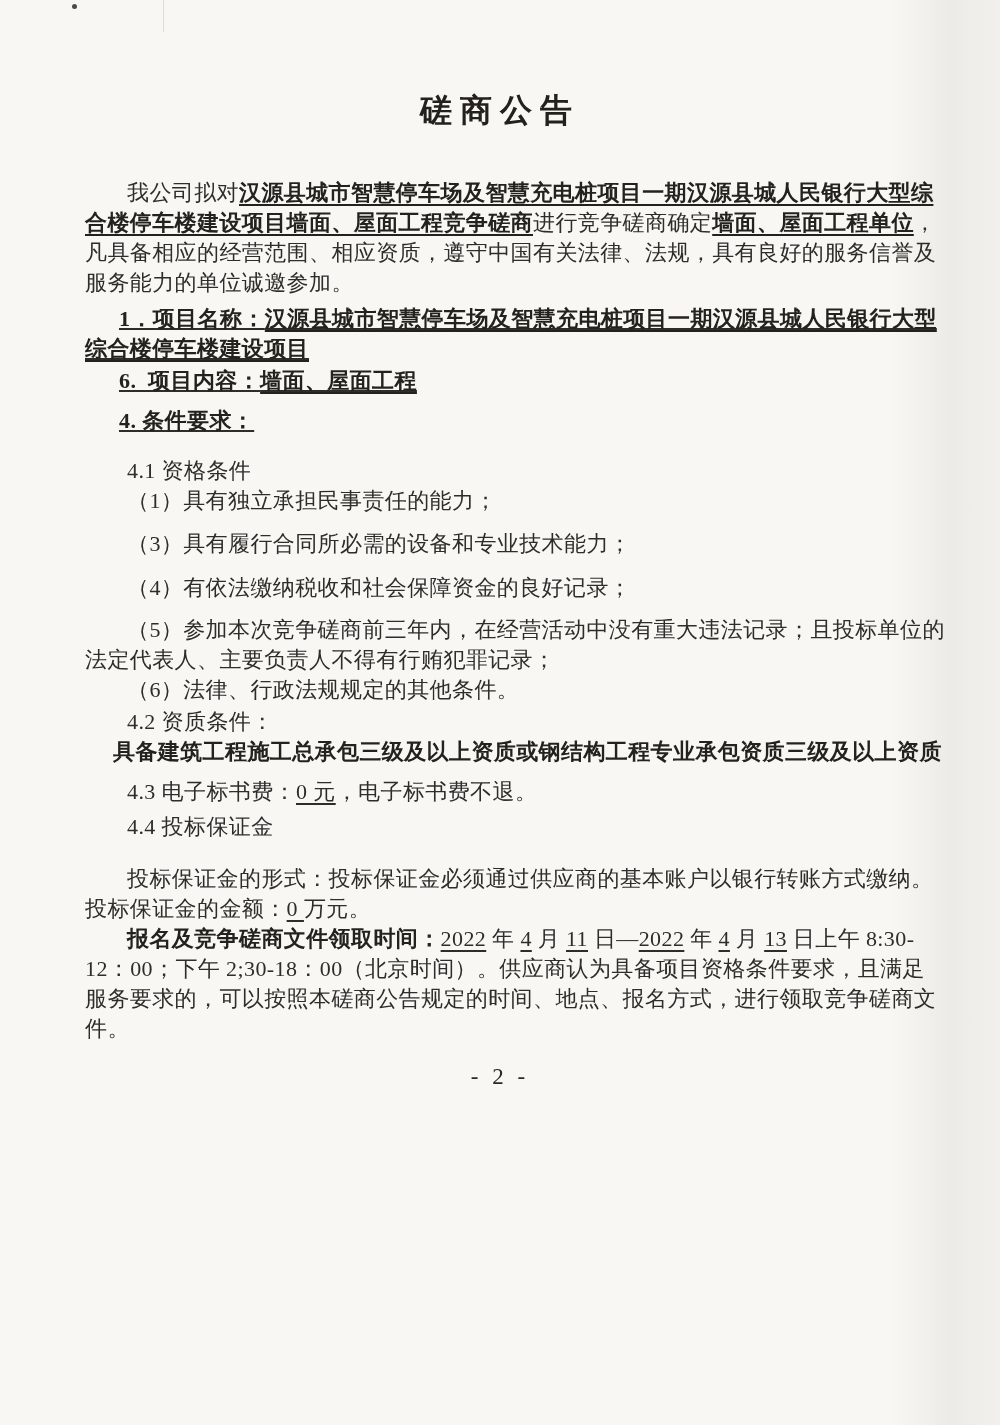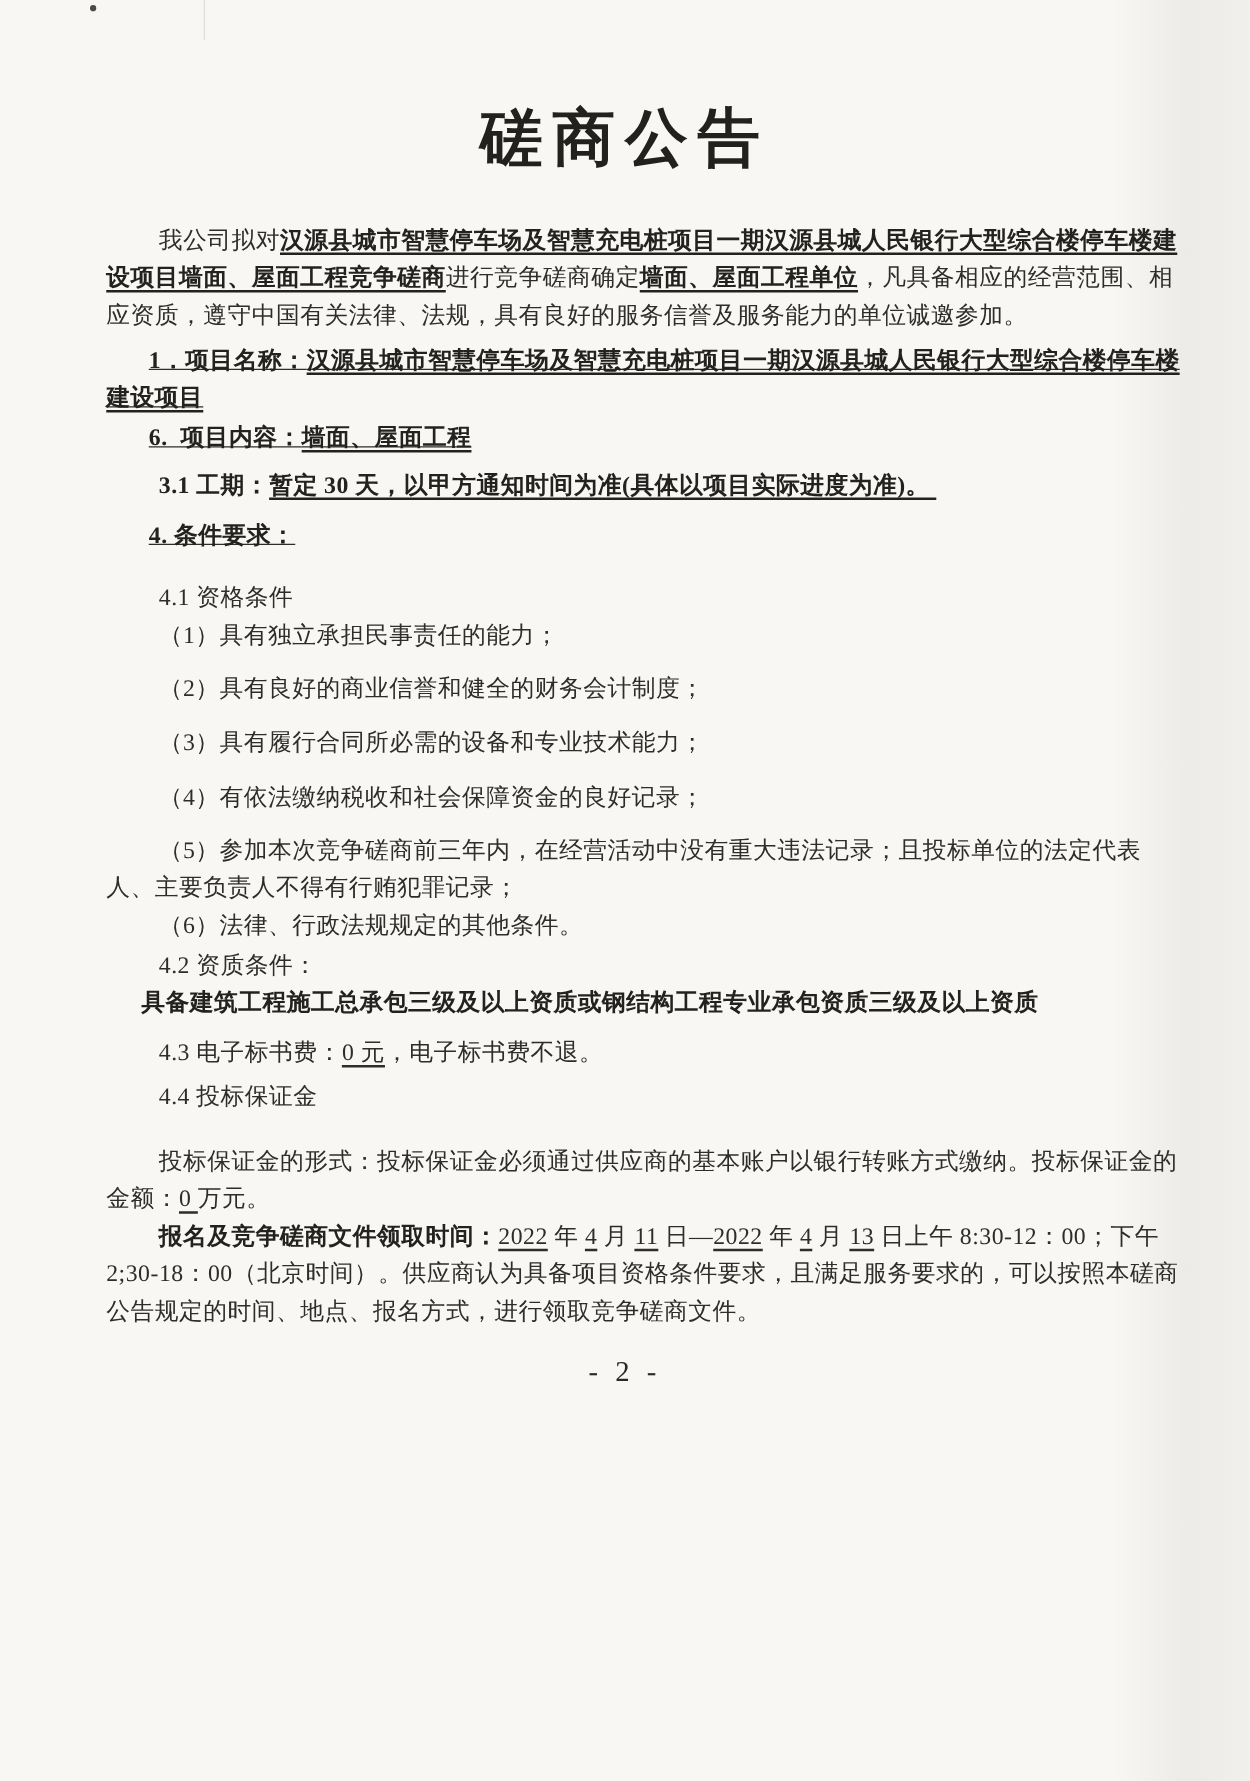--- a/index.html
+++ b/index.html
@@ -10,25 +10,25 @@
   }
   .paper{
     position:relative;width:1000px;height:1425px;overflow:hidden;
     background:linear-gradient(90deg,#f8f7f4 0%,#f8f7f4 89%,#edebe7 95%,#f2f0ec 100%);
     color:#2e2d2a;
   }
   .artifact-dot{position:absolute;left:72px;top:4px;width:5px;height:5px;border-radius:50%;background:#4a4a48;}
   .artifact-line{position:absolute;left:163px;top:0;width:1px;height:32px;background:rgba(0,0,0,0.10);}
   .doc-title{
     margin:84px 0 0 0;padding:0;text-align:center;
-    font-size:50px;line-height:52px;font-weight:bold;letter-spacing:8px;color:#23211e;
+    font-size:32px;line-height:52px;font-weight:bold;letter-spacing:8px;color:#23211e;
   }
   .content{padding:0 55px 0 85px;}
   .content p{
-    margin:0;font-size:19px;letter-spacing:0.4px;line-height:30px;color:#2e2d2a;
+    margin:0;font-size:22px;letter-spacing:0.4px;line-height:30px;color:#2e2d2a;
     text-align:left;
   }
   .run{white-space:pre-wrap;}
   .b{font-weight:bold;color:#24221e;}
   .u{text-decoration:underline;text-decoration-thickness:1.5px;text-underline-offset:4px;}
   .b.u{text-decoration-thickness:2px;}
   .indent{text-indent:42px;}
   .indent-sm{text-indent:34px;text-decoration:underline;}
   .qual{text-indent:28px;}
   .lh31{line-height:31px;}
@@ -50,29 +50,27 @@
 
   <div class="content">
 
     <p class="indent lh31" style="margin-top:42px"><span class="run">我公司拟对</span><span class="run b u">汉源县城市智慧停车场及智慧充电桩项目一期汉源县城人民银行大型综合楼停车楼建设项目墙面、屋面工程竞争磋商</span><span class="run">进行竞争磋商确定</span><span class="run b u">墙面、屋面工程单位</span><span class="run">，凡具备相应的经营范围、相应资质，遵守中国有关法律、法规，具有良好的服务信誉及服务能力的单位诚邀参加。</span></p>
 
     <p class="indent-sm lh42" style="margin-top:6px"><span class="run b">1．项目名称：</span><span class="run b u">汉源县城市智慧停车场及智慧充电桩项目一期汉源县城人民银行大型综合楼停车楼建设项目</span></p>
 
     <p class="indent-sm" style="margin-top:2px"><span class="run b">6.  项目内容：</span><span class="run b u">墙面、屋面工程</span></p>
 
 
-    <p class="indent" style="margin-top:8px"><span class="run b">3.1 工期：</span><span class="run b u">暂定 30 天，以甲方通知时间为准(具体以项目实际进度为准)。 </span></p>
 
 
     <p class="indent-sm" style="margin-top:10px"><span class="run b">4. 条件要求：</span></p>
 
     <p class="indent" style="margin-top:20px"><span class="run">4.1 资格条件</span></p>
 
     <p class="indent" style="">（1）具有独立承担民事责任的能力；</p>
-    <p class="indent" style="margin-top:13px">（2）具有良好的商业信誉和健全的财务会计制度；</p>
     <p class="indent" style="margin-top:13px">（3）具有履行合同所必需的设备和专业技术能力；</p>
     <p class="indent" style="margin-top:14px">（4）有依法缴纳税收和社会保障资金的良好记录；</p>
     <p class="indent lh43" style="margin-top:12px">（5）参加本次竞争磋商前三年内，在经营活动中没有重大违法记录；且投标单位的法定代表人、主要负责人不得有行贿犯罪记录；</p>
     <p class="indent" style="margin-top:0">（6）法律、行政法规规定的其他条件。</p>
 
     <p class="indent" style="margin-top:2px"><span class="run">4.2 资质条件：</span></p>
 
     <p class="qual" style="margin-top:0"><span class="run b">具备建筑工程施工总承包三级及以上资质或钢结构工程专业承包资质三级及以上资质</span></p>
 
     <p class="indent" style="margin-top:10px"><span class="run">4.3 电子标书费：</span><span class="run u">0 元</span><span class="run">，电子标书费不退。</span></p>

